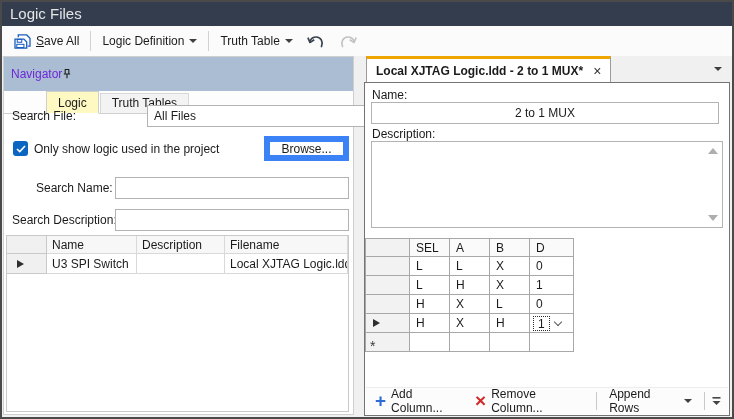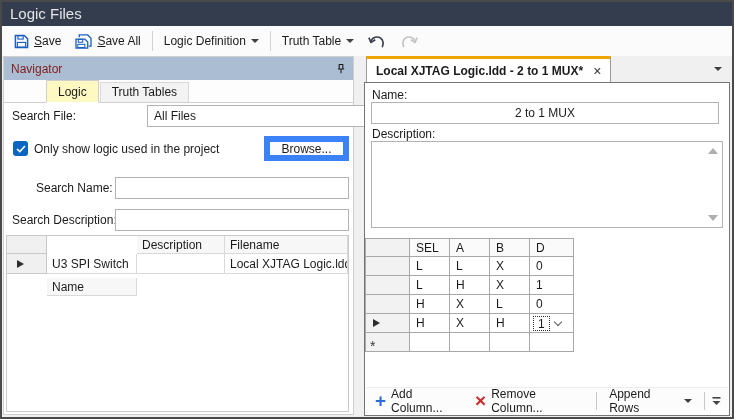--- a/index.html
+++ b/index.html
@@ -27,22 +27,22 @@
   .mnemonic::first-letter { text-decoration:underline; }
   .tri-down { width:0; height:0; border-left:4px solid transparent; border-right:4px solid transparent; border-top:4px solid #3f3f3f; display:inline-block; }
   .icon-box { display:inline-flex; align-items:center; justify-content:center; }
   .redo-dim svg path { stroke:#c3c3c3 !important; }
   
   .left-panel {
     position:absolute; left:1px; top:54px; width:351px; height:359px;
     background:#ffffff; border:1px solid #cfcfcf;
   }
   .nav-header {
-    height:23px; background:#abbdd2; display:flex; align-items:center;
-    justify-content:space-between; padding:0 7px; color:#7f1d1d;
+    height:34px; background:#abbdd2; display:flex; align-items:center;
+    padding:0 7px; color:#6d28d9;
   }
   .nav-tabs { height:23px; display:flex; align-items:flex-end; border-bottom:1px solid #cfcfcf; background:#fdfdfd; padding-left:0; }
   .nav-tab {
     height:20px; line-height:19px; padding:0 11px; background:#f3f3f3;
     border:1px solid #d8d8d8; border-bottom:none; margin-right:1px;
   }
   .nav-tab.active {
     height:23px; line-height:22px; background:#fef9c3;
     border:1px solid #cfcfcf; border-bottom:1px solid #ffffff; margin-bottom:-1px;margin-left:42px;
   }
@@ -107,30 +107,20 @@
 </head>
 <body>
 
 <div class="window">
 
   <div class="titlebar">Logic Files</div>
 
   <div class="toolbar">
     <div class="tb-btn">
       <span class="icon-box">
-        <svg width="15" height="15" viewBox="0 0 16 16">
-            <path d="M1.5 1.5 H11 L14.5 5 V14.5 H1.5 Z" fill="none" stroke="#1c5fbf" stroke-width="1.6"></path>
-            <rect x="4.2" y="1.8" width="5.6" height="3.6" fill="none" stroke="#1c5fbf" stroke-width="1.2"></rect>
-            <rect x="3.6" y="9" width="8.8" height="5" fill="none" stroke="#1c5fbf" stroke-width="1.2"></rect>
-          </svg>
-      </span>
-      <span class="mnemonic">Save</span>
-    </div>
-    <div class="tb-btn">
-      <span class="icon-box">
         <svg width="17" height="15" viewBox="0 0 18 16">
             <path d="M4.5 3.5 V1 H13.5 L17 4.5 V13 H14.5" fill="none" stroke="#1c5fbf" stroke-width="1.4"></path>
             <path d="M1 5.5 H10.5 L13.5 8.5 V15 H1 Z" fill="#ffffff" stroke="#1c5fbf" stroke-width="1.4"></path>
             <rect x="3.4" y="5.8" width="4.8" height="3" fill="none" stroke="#1c5fbf" stroke-width="1.1"></rect>
             <rect x="2.9" y="11" width="7.6" height="3.4" fill="none" stroke="#1c5fbf" stroke-width="1.1"></rect>
           </svg>
       </span>
       <span class="mnemonic">Save All</span>
     </div>
     <div class="tb-sep"></div>
@@ -193,21 +183,21 @@
 
     <div class="lbl" style="left:8px; top:124px;margin-left:24px;">Search Name:</div>
     <input class="text-input" style="left: 111px; top: 120px; width: 234px;" value="">
 
     <div class="lbl" style="left:8px; top:156px;">Search Description:</div>
     <input class="text-input" style="left: 111px; top: 152px; width: 234px;" value="">
 
     <div class="files-table">
       <div class="ft-row h-hdr">
         <div class="ft-c ft-h ft-selcol" style="width:40px; height:18px;"></div>
-        <div class="ft-c ft-h" style="width:90px; height:18px;margin-top:42px;">Name</div>
+        <div class="ft-c ft-h" style="width:90px; height:18px;">Name</div>
         <div class="ft-c ft-h" style="width:88px; height:18px;">Description</div>
         <div class="ft-c ft-h" style="width:123px; height:18px;">Filename</div>
       </div>
       <div class="ft-row">
         <div class="ft-c ft-selcol" style="width:40px; height:20px;">
             <span class="tri-right"></span>
           </div>
         <div class="ft-c" style="width:90px; height:20px;">U3 SPI Switch</div>
         <div class="ft-c" style="width:88px; height:20px;"></div>
         <div class="ft-c" style="width:123px; height:20px;">Local XJTAG Logic.ldd</div>

